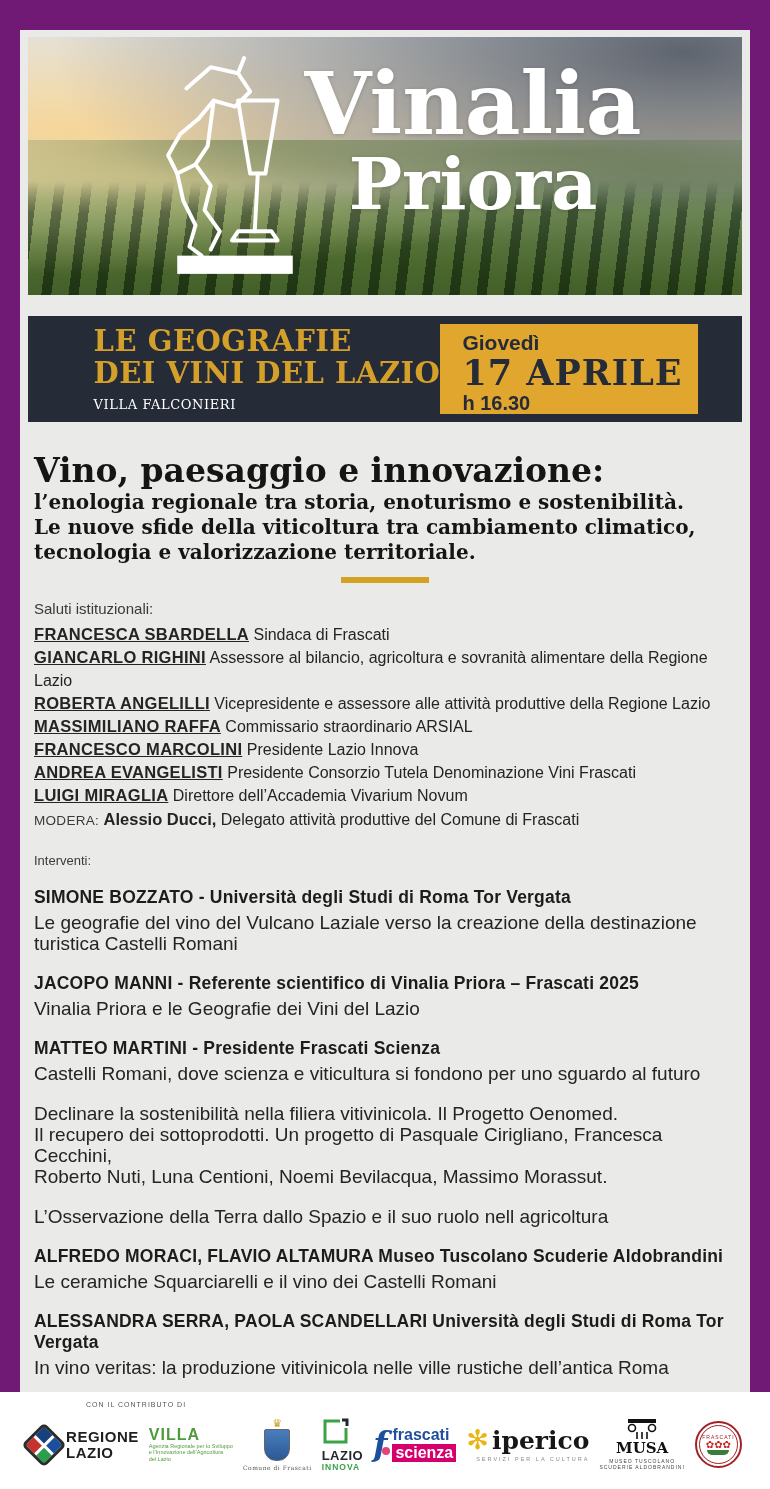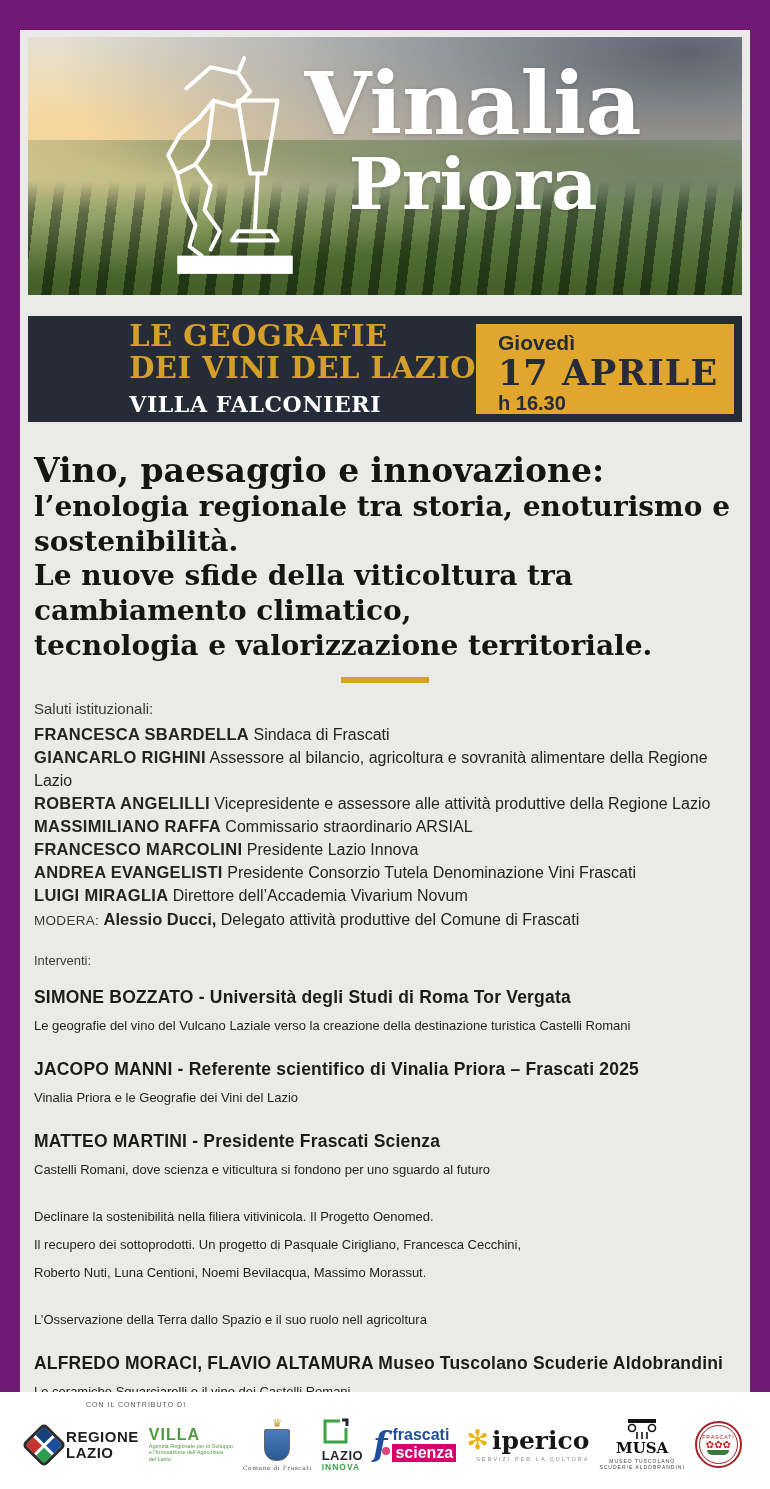--- a/index.html
+++ b/index.html
@@ -25,53 +25,53 @@
      background:repeating-linear-gradient(97deg,rgba(14,34,8,.45) 0 10px,rgba(130,170,75,.28) 10px 27px);
      -webkit-mask-image:linear-gradient(transparent,black 28%);mask-image:linear-gradient(transparent,black 28%);}
   .hero-title{position:absolute;left:210px;top:26px;width:470px;text-align:center;color:#fff;
      text-shadow:0 1px 4px rgba(0,0,0,.18);}
   .ht1{font-family:"DejaVu Serif",serif;font-weight:bold;font-size:86px;line-height:.95;}
   .ht2{font-family:"DejaVu Serif",serif;font-weight:bold;font-size:71px;line-height:1;margin-top:4px;}
   .ht3{font-size:18px;font-weight:500;letter-spacing:10px;margin-top:15px;padding-left:10px;}
   .hero-logo{position:absolute;left:112px;top:18px;}
 
   
-  .banner{display:flex;justify-content:flex-end;align-items:center;background:#262B38;
+  .banner{display:flex;justify-content:center;align-items:center;background:#262B38;
           height:106px;margin-top:21px;padding:0 8px 0 30px;box-sizing:border-box;}
   .b-line{font-family:"DejaVu Serif",serif;font-weight:bold;font-size:29px;line-height:1.1;
           color:#D5A02A;letter-spacing:.5px;}
-  .b-venue{font-family:"DejaVu Serif",serif;font-weight:bold;font-size:22px;color:#ffffff;
+  .b-venue{font-family:"DejaVu Serif",serif;font-weight:normal;font-size:13px;color:#ffffff;
            letter-spacing:.6px;margin-top:7px;}
   .datebox{background:#E0A62D;width:258px;height:90px;box-sizing:border-box;
            padding:7px 0 0 22px;color:#262B38;}
   .d1{font-size:21px;font-weight:bold;}
   .d2{font-family:"DejaVu Serif",serif;font-weight:bold;font-size:35px;line-height:1.05;letter-spacing:1px;}
   .d3{font-size:20px;font-weight:bold;}
 
   
   .intro{padding:30px 6px 0 6px;}
   .intro-h{font-family:"DejaVu Serif",serif;font-weight:bold;font-size:33px;line-height:1.15;color:#151513;}
-  .intro-l{font-family:"DejaVu Serif",serif;font-weight:bold;font-size:28px;line-height:1.24;color:#151513;}
+  .intro-l{font-family:"DejaVu Serif",serif;font-weight:bold;font-size:20px;line-height:1.24;color:#151513;}
   .rule{width:88px;height:6px;background:#D4A223;margin:13px auto 0 auto;}
 
   
   .saluti{padding:17px 6px 0 6px;}
   .sal-label{font-size:15px;color:#3a3a38;margin-bottom:6px;}
   .sal-row{font-size:16px;line-height:23px;color:#242422;}
-  .sal-name{font-weight:bold;font-size:16.5px;letter-spacing:.3px;}
+  .sal-name{font-weight:bold;font-size:16.5px;letter-spacing:.3px;text-decoration:underline;}
   .modera-row{margin-top:3px;font-size:16px;color:#242422;}
   .modera-label{font-size:13.5px;color:#3a3a38;letter-spacing:.3px;}
   .modera-strong{font-weight:bold;font-size:16.5px;}
 
   
   .interventi{padding:24px 6px 0 6px;}
   .iv-label{font-size:13px;color:#3a3a38;}
   .iv-item{margin-top:19px;}
   .iv-title{font-weight:bold;font-size:17.5px;color:#1c1c1a;letter-spacing:.2px;}
-  .iv-desc{font-size:13px;line-height:28px;color:#242422;margin-top:4px;white-space:pre-line;}
+  .iv-desc{font-size:19px;line-height:21px;color:#242422;margin-top:4px;white-space:pre-line;}
 
   
   .logos{position:absolute;left:0;bottom:0;width:770px;height:97px;background:#ffffff;
          display:flex;align-items:center;justify-content:space-evenly;padding:8px 18px 0 18px;
          box-sizing:border-box;}
   .note{position:absolute;top:9px;left:86px;font-size:7px;letter-spacing:1px;color:#555;}
   .logo-item{display:flex;align-items:center;gap:6px;}
   .rl-icon{width:32px;height:32px;flex:0 0 auto;transform:rotate(45deg);border-radius:5px;
      border:3px solid #2b2b2b;box-sizing:border-box;
      background:linear-gradient(#fff,#fff) center/100% 3px no-repeat,

